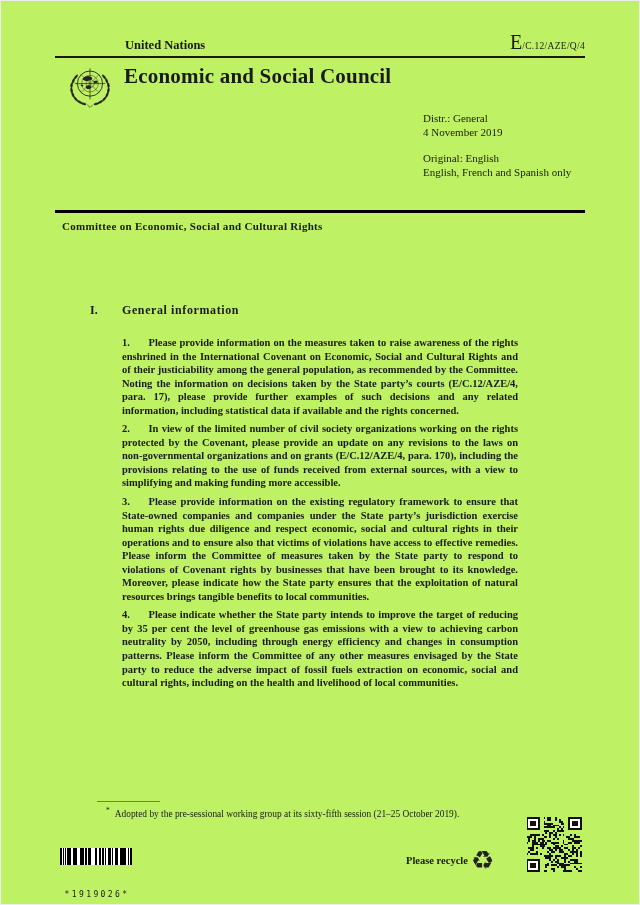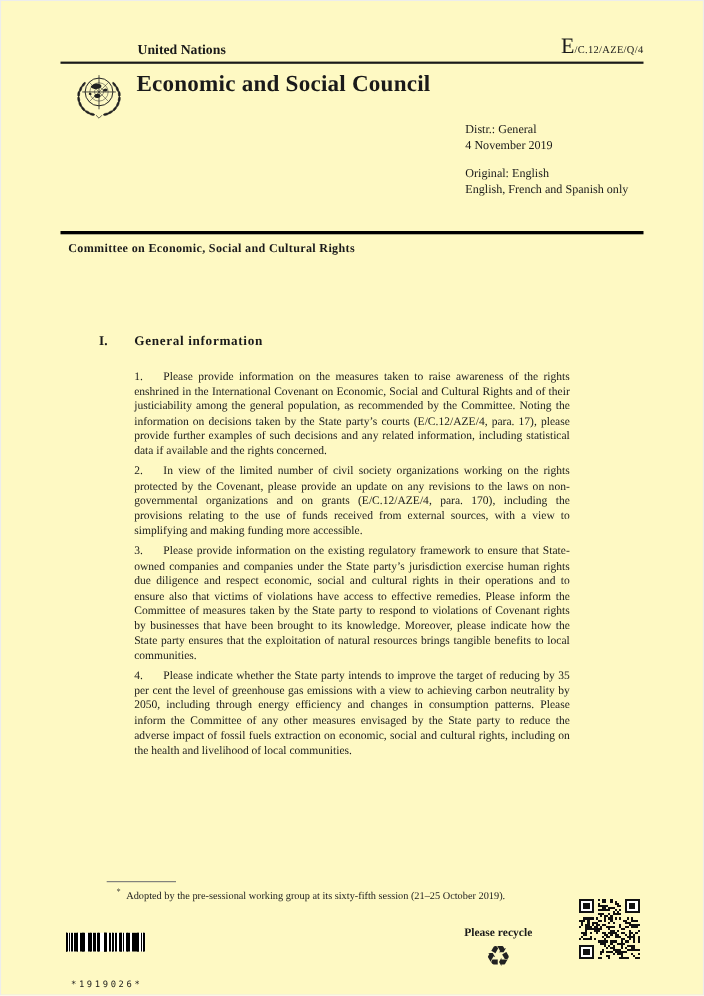--- a/index.html
+++ b/index.html
@@ -1,20 +1,20 @@
 <!DOCTYPE html>
 <html><head>
 <meta charset="utf-8">
 <title>E/C.12/AZE/Q/4</title>
 <style>
   html,body{margin:0;padding:0;background:#ffffff;}
   .page{
     position:relative;
     width:640px;height:905px;
-    background:#fef9c3;
+    background:#bef264;
     color:#1a1a1a;
     font-family:"Liberation Serif","DejaVu Serif",serif;
     overflow:hidden;
     box-shadow:inset 0 0 0 1px #ededed;
   }
   
   .org-name{position:absolute;left:125px;top:38px;font-size:12.5px;font-weight:bold;}
   .doc-symbol{position:absolute;right:55px;top:31px;white-space:nowrap;}
   .doc-symbol .big-e{font-size:20px;font-weight:normal;}
   .doc-symbol .rest{font-size:9.5px;letter-spacing:0.3px;}
@@ -29,38 +29,38 @@
 
   
   .committee{position:absolute;left:62px;top:220px;font-size:11px;font-weight:bold;letter-spacing:0.3px;}
   .doc-title{position:absolute;left:122px;top:250px;width:385px;font-size:15px;font-weight:bold;line-height:19.5px;}
   .doc-title sup{font-size:9px;}
   .section-heading{position:absolute;left:90px;top:303px;font-size:12px;font-weight:bold;letter-spacing:0.6px;}
   .section-heading .sec-num{display:inline-block;width:32px;letter-spacing:0;}
 
   .body-text{position:absolute;left:122px;top:336px;width:396px;
     font-size:10.5px;line-height:13.55px;text-align:justify;}
-  .body-para{margin:0 0 5px 0;}
+  .body-para{margin:0 0 5px 0;font-weight:bold;}
   .pnum{display:inline-block;width:26.5px;}
 
   
   .fn-rule{position:absolute;left:97px;top:801px;width:63px;height:1px;background:#767676;}
   .footnote{position:absolute;left:106px;top:806px;width:430px;font-size:9.4px;}
   .footnote sup{font-size:7.5px;margin-right:5px;}
   .ge-number{position:absolute;left:60px;top:850px;font-size:10.5px;text-align:right;}
   .barcode{position:absolute;left:60px;top:848px;width:72px;height:17px;
     background-image:
       repeating-linear-gradient(90deg,#000 0 1px,transparent 1px 5px),
       repeating-linear-gradient(90deg,#000 0 2px,transparent 2px 7px),
       repeating-linear-gradient(90deg,#000 0 1px,#fff 1px 3px,#000 3px 4px,#fff 4px 9px,#000 9px 11px,#fff 11px 13px);
   }
   .barcode-digits{position:absolute;left:59px;top:866px;width:76px;
     font-family:"DejaVu Sans Mono","Liberation Mono",monospace;
     font-size:8px;letter-spacing:2.4px;text-align:center;white-space:nowrap;margin-top:24px;}
-  .recycle{position:absolute;left:422px;top:843px;height:34px;display:flex;align-items:center;gap:3px;flex-direction:column;}
+  .recycle{position:absolute;left:406px;top:843px;height:34px;display:flex;align-items:center;gap:3px;}
   .recycle .label{font-size:10.5px;font-weight:bold;}
   .recycle .symbol{font-family:"DejaVu Sans",sans-serif;font-size:26px;line-height:1;color:#222;}
   .qr{position:absolute;left:524px;top:817px;width:60px;height:55px;}
   .qr svg{width:100%;height:100%;shape-rendering:crispEdges;}
 </style>
 </head>
 <body>
 
 <div class="page">
 

